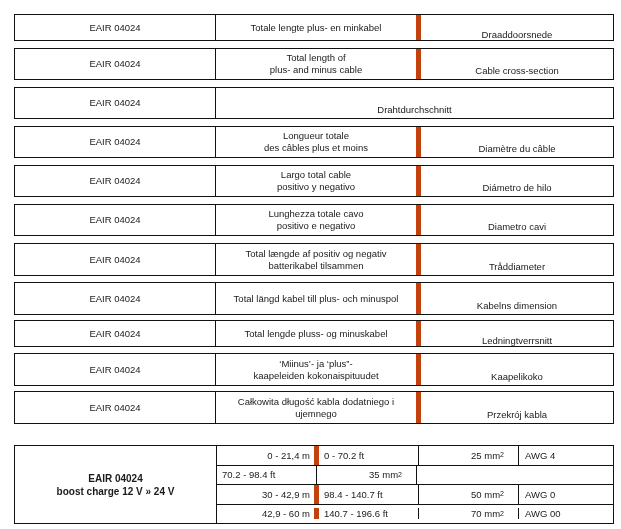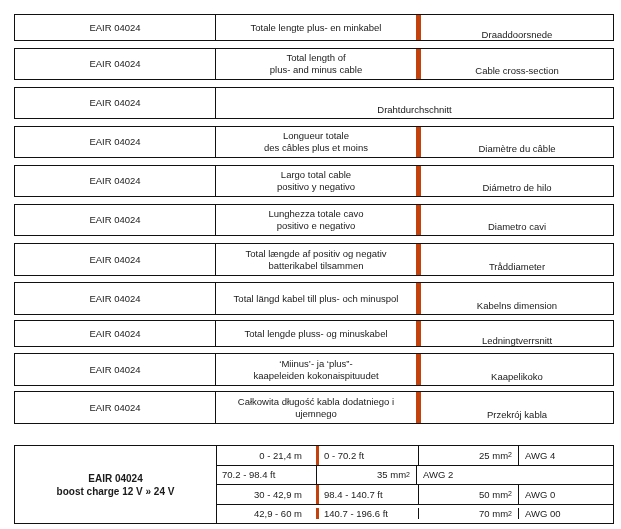--- a/index.html
+++ b/index.html
@@ -26,23 +26,23 @@
     border: 1.5px solid #111; box-sizing: border-box; display: flex;
   }
   .bt-title {
     width: 201px; border-right: 1px solid #111; display: flex; flex-direction: column;
     align-items: center; justify-content: center; font-weight: bold; font-size: 10px; line-height: 13px;
   }
   .bt-grid { flex: 1; display: flex; flex-direction: column; }
   .bt-row { flex: 1; display: flex; border-bottom: 1px solid #111; }
   .bt-row:last-child { border-bottom: none; align-items: center; }
   .bc { display: flex; align-items: center; font-size: 9.5px; box-sizing: border-box; }
-  .bc.m { width: 102px; justify-content: flex-end; padding-right: 14px; border-right: 3px solid #c2410c; }
+  .bc.m { width: 102px; justify-content: flex-end; padding-right: 4px; border-right: 5px solid #c2410c; }
   .bc.ft { width: 100px; padding-left: 5px; border-right: 1px solid #111; }
-  .bc.mm { width: 100px; justify-content: flex-end; padding-right: 6px; border-right: 1px solid #111; }
+  .bc.mm { width: 100px; justify-content: flex-end; padding-right: 14px; border-right: 1px solid #111; }
   .bc.awg { flex: 1; padding-left: 6px; }
   sup { font-size: 7px; line-height: 0; }
 </style>
 </head>
 <body>
 
 <div>
   <div class="row" style="top:14px;height:27px;">
     <div class="cell c1">EAIR 04024</div>
     <div class="cell c2">Totale lengte plus- en minkabel</div>
@@ -120,21 +120,20 @@
           <sup>2</sup>
         </div>
       <div class="bc awg">AWG 4</div>
     </div>
     <div class="bt-row">
       <div class="bc ft">70.2 - 98.4 ft</div>
       <div class="bc mm">
           <span>35 mm</span>
           <sup>2</sup>
         </div>
-      <div class="bc awg">AWG 2</div>
     </div>
     <div class="bt-row">
       <div class="bc m">30 - 42,9 m</div>
       <div class="bc ft">98.4 - 140.7 ft</div>
       <div class="bc mm">
           <span>50 mm</span>
           <sup>2</sup>
         </div>
       <div class="bc awg">AWG 0</div>
     </div>

